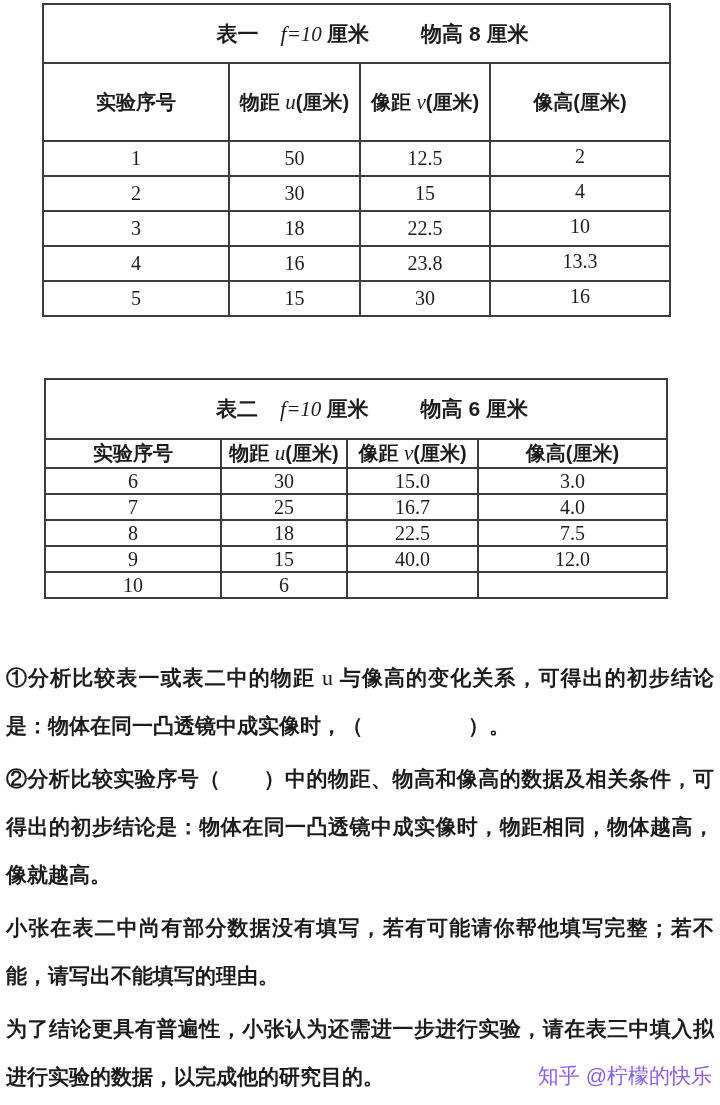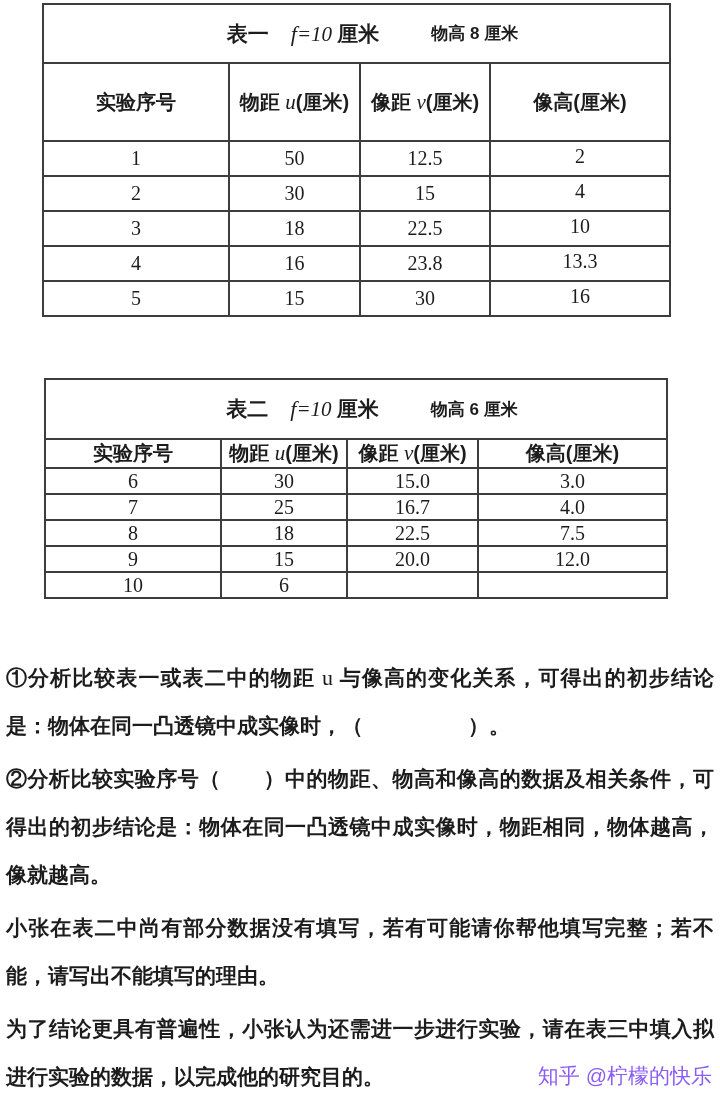--- a/index.html
+++ b/index.html
@@ -21,21 +21,21 @@
   .tbl-one .row-data  { height: 35px; }
   .tbl-two .row-title { height: 60px; }
   .tbl-two .row-head  { height: 29px; }
   .tbl-two .row-data  { height: 26px; }
   .title-flex { display: flex; justify-content: center; align-items: center; padding-left: 32px; }
   .title-label { font-weight: 600; font-size: 21px; }
   .title-focal { margin-left: 22px; font-size: 21px; }
   .title-focal i { font-family: "Liberation Serif", serif; font-size: 22px; }
   .title-focal .eq { font-family: "Liberation Serif", serif; font-style: italic; }
   .title-focal .cm { font-weight: 600; }
-  .title-height { margin-left: 52px; font-weight: 600; font-size: 17px; }
+  .title-height { margin-left: 52px; font-weight: 600; font-size: 21px; }
   .hd { font-weight: 600; font-size: 20px; }
   .hd i { font-family: "Liberation Serif", serif; font-weight: 400; font-size: 21px; }
   .num { font-family: "Liberation Serif", serif; font-size: 20px; }
   .tbl-one td.raise { vertical-align: top; padding-top: 3px; }
   
   .textblock {
     position: absolute; left: 6px; top: 654px; width: 708px;
     font-size: 21px; line-height: 48px; font-weight: 600;
     text-align: justify;
   }
@@ -145,21 +145,21 @@
   </tr>
   <tr class="row-data">
     <td class="num">8</td>
     <td class="num">18</td>
     <td class="num">22.5</td>
     <td class="num">7.5</td>
   </tr>
   <tr class="row-data">
     <td class="num">9</td>
     <td class="num">15</td>
-    <td class="num">20.0</td>
+    <td class="num">40.0</td>
     <td class="num">12.0</td>
   </tr>
   <tr class="row-data">
     <td class="num">10</td>
     <td class="num">6</td>
     <td class="num"></td>
     <td class="num"></td>
   </tr>
 </tbody>
   </table>

